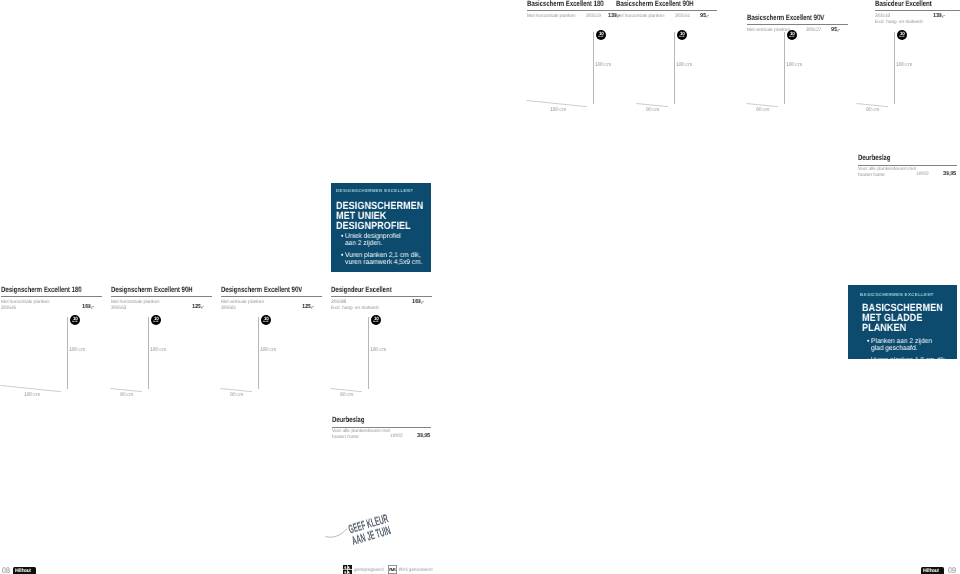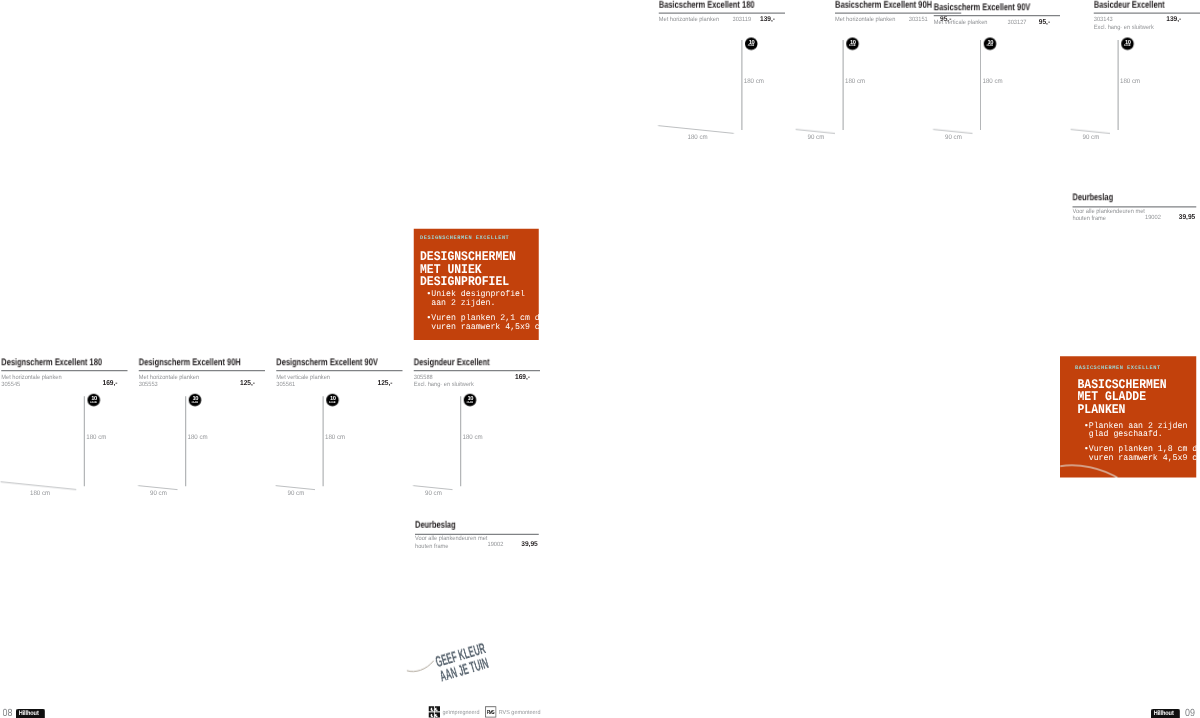--- a/index.html
+++ b/index.html
@@ -22,21 +22,21 @@
   
   .vline{position:absolute;width:0;border-left:0.7px solid #b4b6b8;}
   .dimlabel{position:absolute;font-size:5.3px;color:#939598;white-space:nowrap;
             transform:scaleX(0.93);transform-origin:0 0;}
   .badge{position:absolute;width:10px;height:10px;border-radius:50%;background:#000;color:#fff;
          display:flex;flex-direction:column;align-items:center;justify-content:center;line-height:1;}
   .badge .n{font-size:4.6px;font-weight:700;letter-spacing:-0.3px;}
   .badge .j{font-size:1.9px;font-weight:700;letter-spacing:0.05px;margin-top:0.5px;}
 
   
-  .promo{position:absolute;background:#c2410c;color:#fff;overflow:hidden;font-family:Liberation Mono, monospace;}
+  .promo{position:absolute;background:#0c4a6e;color:#fff;overflow:hidden;}
   .promo .kicker{position:absolute;font-size:4.3px;font-weight:700;letter-spacing:0.46px;color:#9dd8d8;
                  white-space:nowrap;transform:scaleX(0.98);transform-origin:0 0;}
   .promo .head{position:absolute;font-size:10.5px;font-weight:700;line-height:10.5px;white-space:nowrap;
                transform:scaleX(0.87);transform-origin:0 0;}
   .promo .bul{position:absolute;font-size:6.9px;line-height:7px;white-space:nowrap;
               transform:scaleX(0.954);transform-origin:0 0;}
   .promo .bulmark{position:absolute;font-size:6.9px;line-height:7px;}
 
   
   .deur{position:absolute;width:99px;}
@@ -70,36 +70,36 @@
     <div class="vline" style="left:592.5px;top:32px;height:71.5px"></div>
     <svg class="dim-h" style="position:absolute;left:526px;top:100px;overflow:visible" width="63" height="12">
       <path d="M0.5,0.5 L61,6.7" stroke="#b4b6b8" stroke-width="0.7" fill="none"></path>
     </svg>
     <div class="badge" style="left:595.7px;top:29.8px">
       <span class="n">10</span>
       <span class="j">JAAR</span>
     </div>
     <div class="dimlabel" style="left:595.1px;top:62px">180 cm</div>
     <div class="dimlabel" style="left:550px;top:106.5px">180 cm</div>
-    <div class="card" style="left:668px;top:0.4px;width:101px">
+    <div class="card" style="left:616px;top:0.4px;width:101px">
       <div class="title">Basicscherm Excellent 90H</div>
       <div class="rule"></div>
       <div class="meta"><span>Met horizontale planken</span><span class="artnr" style="left:59px;top:-0.2px">303151</span><span class="price" style="top:-0.2px;right:7px">95,-</span></div>
     </div>
     <div class="vline" style="left:673.5px;top:32px;height:71.5px"></div>
     <svg class="dim-h" style="position:absolute;left:636px;top:103px;overflow:visible" width="34" height="12">
       <path d="M0.5,0.5 L32,3.7" stroke="#b4b6b8" stroke-width="0.7" fill="none"></path>
     </svg>
     <div class="badge" style="left:676.7px;top:29.8px">
       <span class="n">10</span>
       <span class="j">JAAR</span>
     </div>
     <div class="dimlabel" style="left:676.1px;top:62px">180 cm</div>
     <div class="dimlabel" style="left:646px;top:106.8px">90 cm</div>
-    <div class="card" style="left:747px;top:2px;width:101px">
+    <div class="card" style="left:747px;top:14px;width:101px">
       <div class="title">Basicscherm Excellent 90V</div>
       <div class="rule"></div>
       <div class="meta"><span>Met verticale planken</span><span class="artnr" style="left:59px;top:-0.2px">303127</span><span class="price" style="top:-0.2px;right:7px">95,-</span></div>
     </div>
     <div class="vline" style="left:783.5px;top:32px;height:71.5px"></div>
     <svg class="dim-h" style="position:absolute;left:746px;top:103px;overflow:visible" width="34" height="12">
       <path d="M0.5,0.5 L32,3.7" stroke="#b4b6b8" stroke-width="0.7" fill="none"></path>
     </svg>
     <div class="badge" style="left:786.7px;top:29.8px">
       <span class="n">10</span>
@@ -187,21 +187,21 @@
       <div class="head" style="left:5px;top:18px">DESIGNSCHERMEN</div>
       <div class="head" style="left:5px;top:28.1px">MET UNIEK</div>
       <div class="head" style="left:5px;top:38.2px">DESIGNPROFIEL</div>
       <div class="bulmark" style="left:10.2px;top:50px">•</div>
       <div class="bul" style="left:14px;top:50px">Uniek designprofiel</div>
       <div class="bul" style="left:14px;top:57px">aan 2 zijden.</div>
       <div class="bulmark" style="left:10.2px;top:68.8px">•</div>
       <div class="bul" style="left:14px;top:68.8px">Vuren planken 2,1 cm dik,</div>
       <div class="bul" style="left:14px;top:75.8px">vuren raamwerk 4,5x9 cm.</div>
     </div>
-    <div class="promo" style="left:848px;top:285px;width:109px;height:97px">
+    <div class="promo" style="left:848px;top:285px;width:109px;height:74px">
       <div class="kicker" style="left:12px;top:6.5px">BASICSCHERMEN EXCELLENT</div>
       <div class="head" style="left:13.6px;top:18.2px">BASICSCHERMEN</div>
       <div class="head" style="left:13.6px;top:28.299999999999997px">MET GLADDE</div>
       <div class="head" style="left:13.6px;top:38.4px">PLANKEN</div>
       <div class="bulmark" style="left:18.7px;top:53px">•</div>
       <div class="bul" style="left:22.5px;top:53px">Planken aan 2 zijden</div>
       <div class="bul" style="left:22.5px;top:60px">glad geschaafd.</div>
       <div class="bulmark" style="left:18.7px;top:71.8px">•</div>
       <div class="bul" style="left:22.5px;top:71.8px">Vuren planken 1,8 cm dik,</div>
       <div class="bul" style="left:22.5px;top:78.8px">vuren raamwerk 4,5x9 cm.</div>

